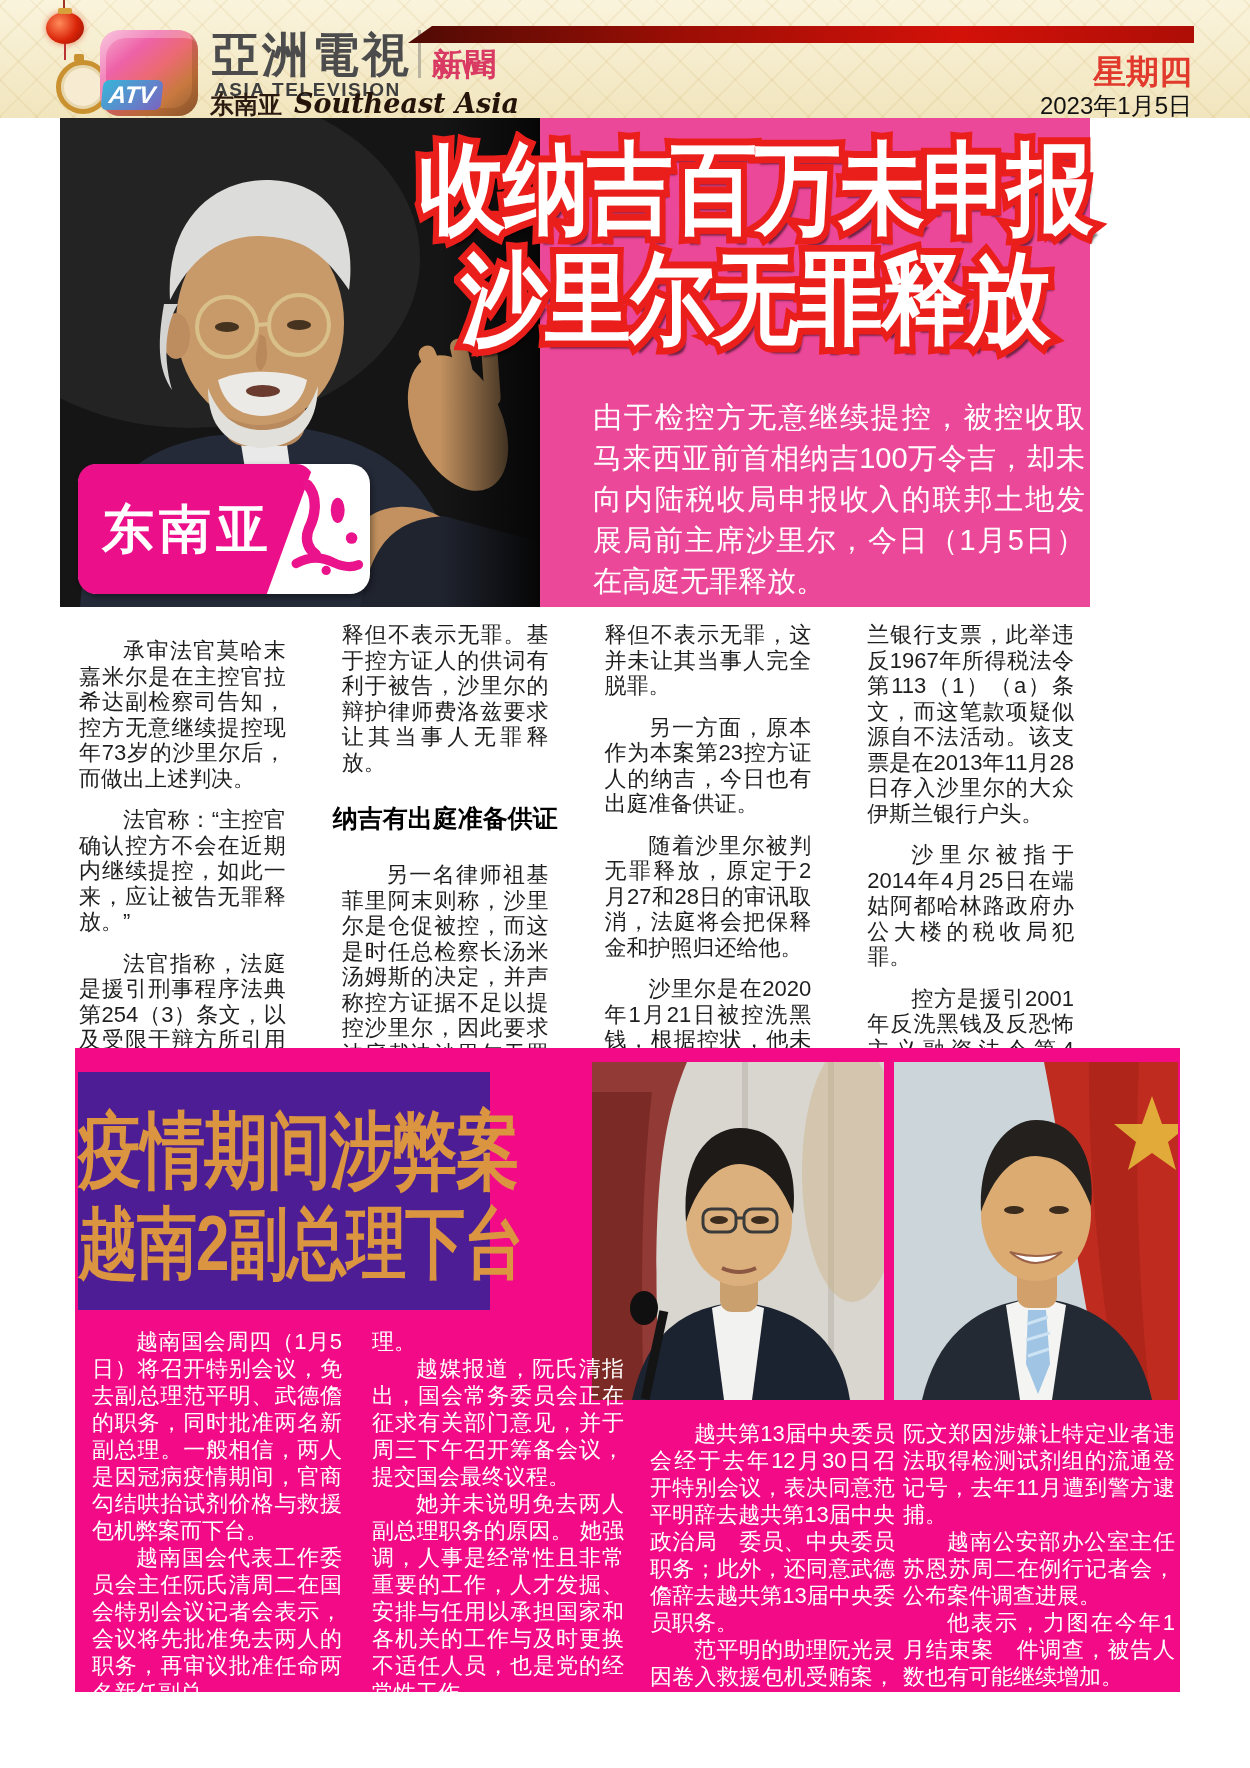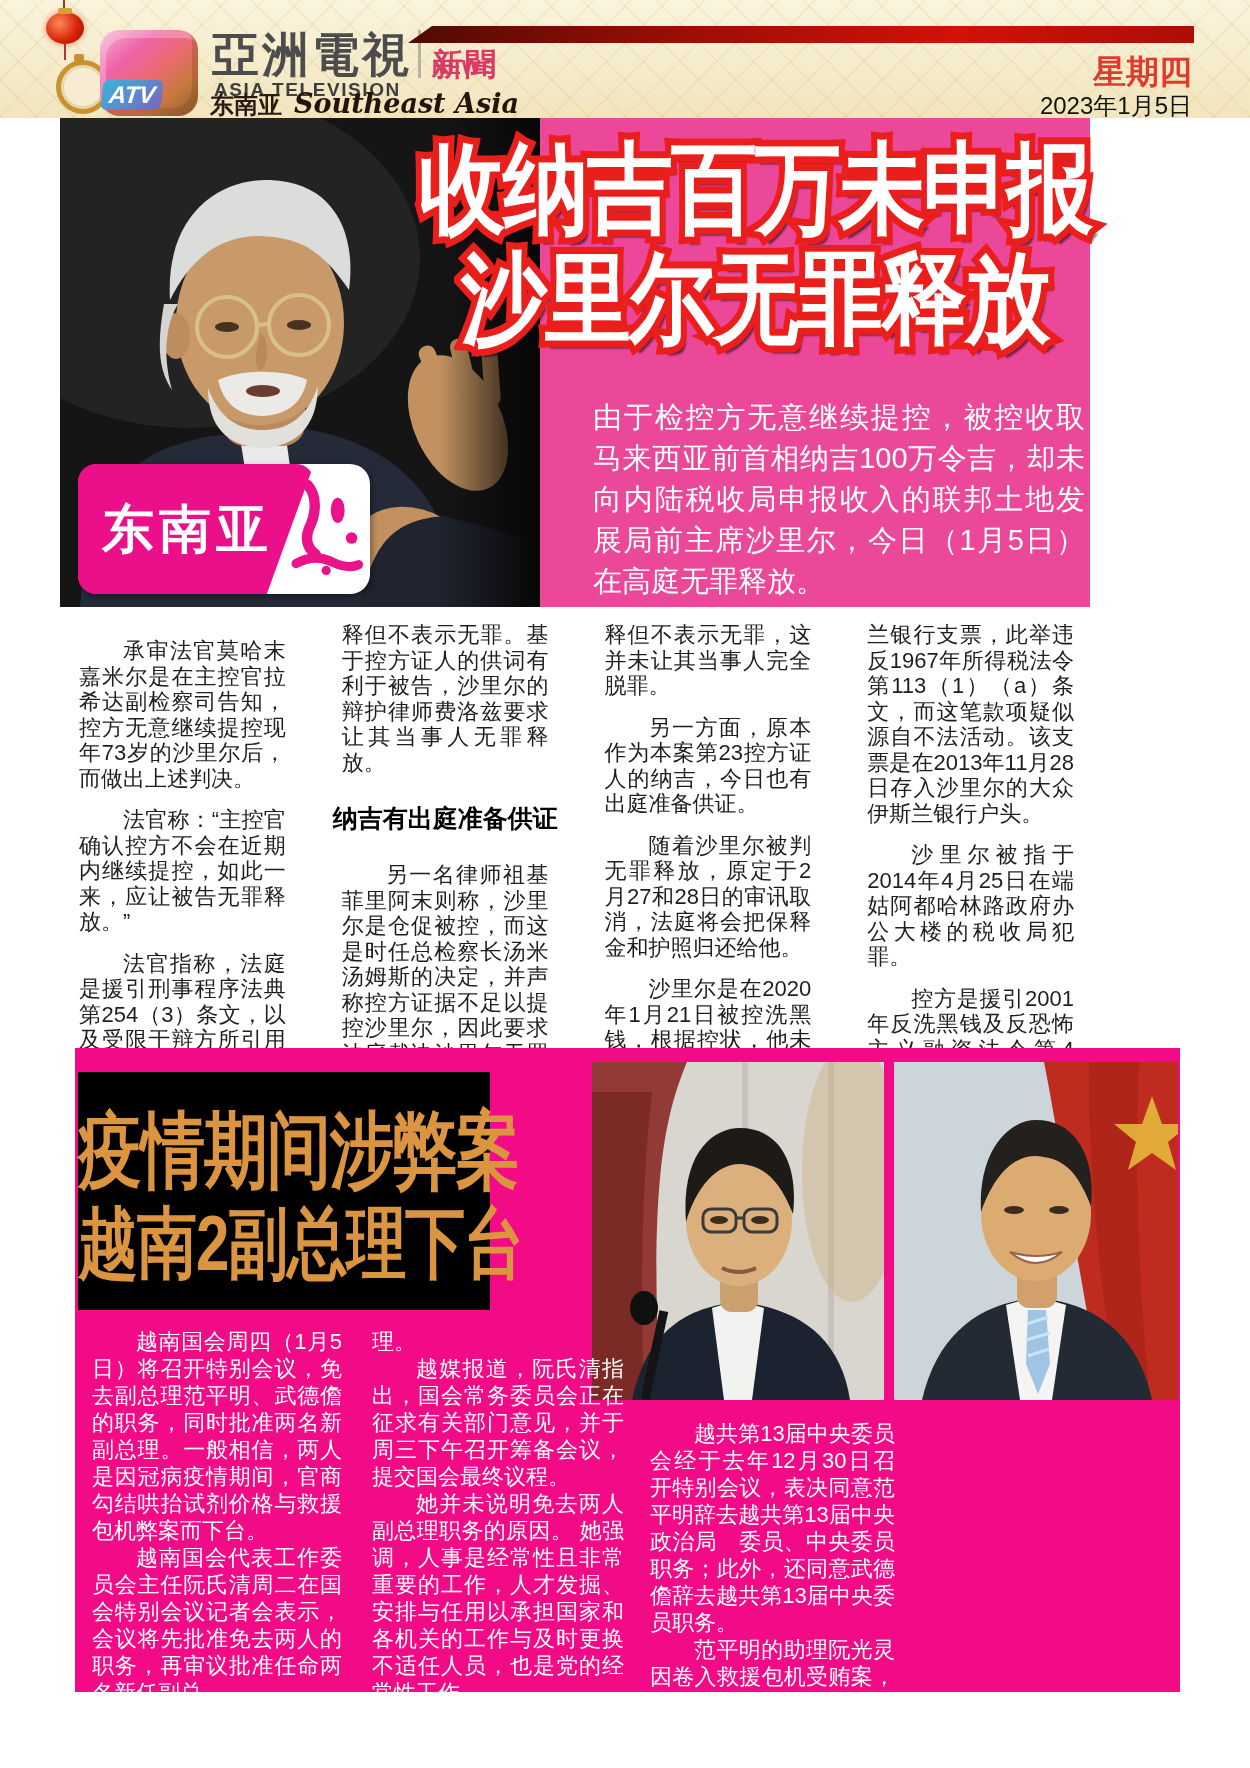--- a/index.html
+++ b/index.html
@@ -76,21 +76,21 @@
   .a1-body{position:absolute;left:63px;top:622px;width:1027px;
     column-count:4;column-gap:24px;}
   .a1-body p.bodyp{margin:16px;font-size:22px;line-height:25.5px;color:#1e1e1e;
     text-align:justify;text-indent:2em;}
   .a1-body .subhead{font-size:25px;font-weight:800;text-align:center;
     margin:27px 0;color:#000;}
 
   
   .a2-box{position:absolute;left:75px;top:1048px;width:1105px;height:644px;
     background:#f30a86;overflow:hidden;}
-  .a2-head{position:absolute;left:3px;top:24px;width:412px;height:238px;background:#000000;}
+  .a2-head{position:absolute;left:3px;top:24px;width:412px;height:238px;background:#4c1d95;}
   .a2-hl{position:absolute;left:0;width:100%;text-align:center;color:#db9440;
     font-weight:900;white-space:nowrap;transform:scaleY(1.3);transform-origin:center top;
     letter-spacing:-1px;}
   .a2-hl1{top:22px;font-size:64px;}
   .a2-hl2{top:120px;font-size:60px;}
 
   .a2-photo{position:absolute;overflow:hidden;}
   .a2-photo svg{display:block;width:100%;height:100%;}
   .a2-photo-left{left:517px;top:14px;width:292px;height:338px;}
   .a2-photo-right{left:819px;top:14px;width:284px;height:338px;}
@@ -283,15 +283,21 @@
 
     <p class="flush">理。</p>
         <p>越媒报道，阮氏清指出，国会常务委员会正在征求有关部门意见，并于周三下午召开筹备会议，提交国会最终议程。</p>
         <p>她并未说明免去两人副总理职务的原因。 她强调，人事是经常性且非常重要的工作，人才发掘、安排与任用以承担国家和各机关的工作与及时更换不适任人员，也是党的经常性工作。</p>
       </div>
     <div class="a2col a2col3">
 
     <p>越共第13届中央委员会经于去年12月30日召开特别会议，表决同意范平明辞去越共第13届中央政治局　委员、中央委员职务；此外，还同意武德儋辞去越共第13届中央委员职务。</p>
         <p>范平明的助理阮光灵因卷入救援包机受贿案，于去年9月被捕；武德儋的助理</p>
       </div>
+    <div class="a2col a2col4">
+
+    <p class="flush">阮文郑因涉嫌让特定业者违法取得检测试剂组的流通登记号，去年11月遭到警方逮捕。</p>
+        <p>越南公安部办公室主任苏恩苏周二在例行记者会，公布案件调查进展。</p>
+        <p>他表示，力图在今年1月结束案　件调查，被告人数也有可能继续增加。</p>
+      </div>
   </section>
 
 </div>
 
 </body></html>

